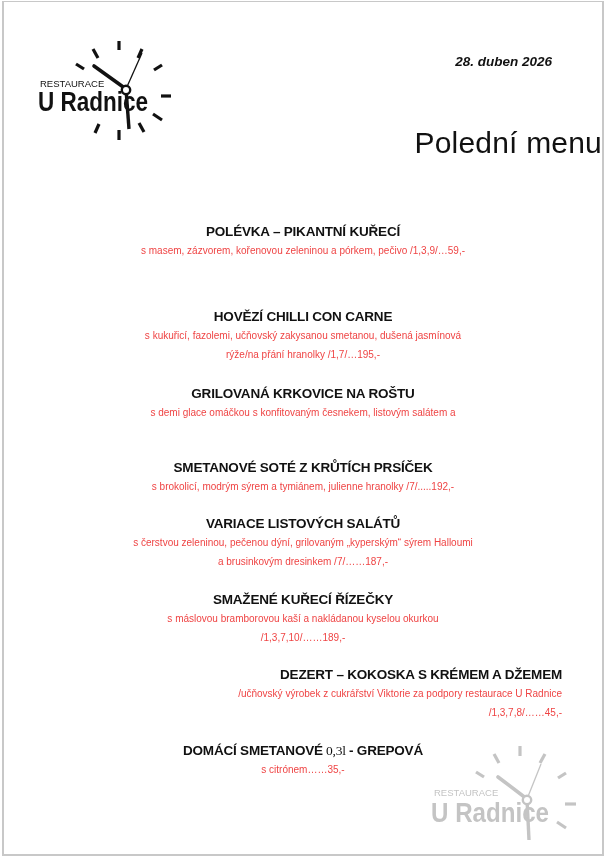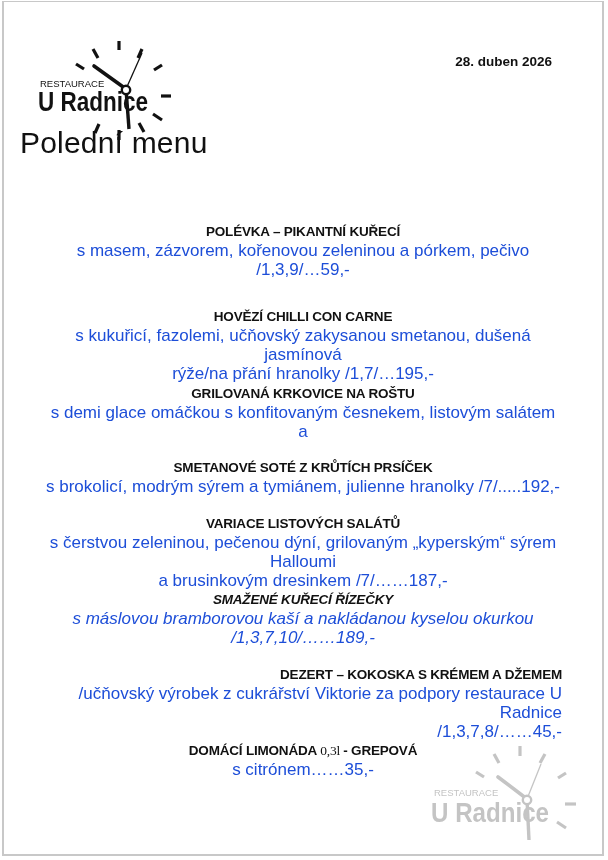--- a/index.html
+++ b/index.html
@@ -40,27 +40,28 @@
       width: 100%;
       height: 100%;
     }
     .date {
       position: absolute;
       right: 50px;
       top: 52px;
       font-size: 13.5px;
       font-weight: bold;
       color: #111;
+      font-style: italic;
     }
     .title {
       position: absolute;
       left: 0;
       right: 0;
       top: 124px;
-      text-align: left;
+      text-align: right;
       font-size: 30px;
       font-weight: normal;
       color: #111;
       letter-spacing: 0.2px;
       margin-left: 16px;
     }
     .menu {
       position: absolute;
       left: 0;
       right: 0;
@@ -78,23 +79,23 @@
       line-height: 19px;
       color: #111;
       letter-spacing: -0.2px;
       margin-top: 13px;
     }
     .item-name .volume {
       font-weight: normal;
       font-family: Liberation Serif, serif;
     }
     .item-desc {
-      font-size: 17px;
+      font-size: 10px;
       line-height: 19px;
-      color: #1d4ed8;
+      color: #ef4444;
     }
     .watermark {
       position: absolute;
       left: 424px;
       top: 740px;
       width: 150px;
       height: 110px;
       opacity: 1;
     }
   </style>
@@ -155,34 +156,34 @@
       <div class="item-name">SMETANOVÉ SOTÉ Z KRŮTÍCH PRSÍČEK</div>
       <div class="item-desc">s brokolicí, modrým sýrem a tymiánem, julienne hranolky /7/.....192,-</div>
     </div>
 
     <div class="item" style="top:499px;">
       <div class="item-name">VARIACE LISTOVÝCH SALÁTŮ</div>
       <div class="item-desc">s čerstvou zeleninou, pečenou dýní, grilovaným „kyperským“ sýrem Halloumi</div>
       <div class="item-desc">a brusinkovým dresinkem /7/……187,-</div>
     </div>
 
-    <div class="item" style="top:575px;font-style:italic;">
+    <div class="item" style="top:575px;">
       <div class="item-name">SMAŽENÉ KUŘECÍ ŘÍZEČKY</div>
       <div class="item-desc">s máslovou bramborovou kaší a nakládanou kyselou okurkou</div>
       <div class="item-desc">/1,3,7,10/……189,-</div>
     </div>
 
     <div class="item" style="top:650px;text-align:right;">
       <div class="item-name">DEZERT – KOKOSKA S KRÉMEM A DŽEMEM</div>
       <div class="item-desc">/učňovský výrobek z cukrářství Viktorie za podpory restaurace U Radnice</div>
       <div class="item-desc">/1,3,7,8/……45,-</div>
     </div>
 
     <div class="item" style="top:726px;">
-      <div class="item-name"><span>DOMÁCÍ LIMONÁDA</span><span class="volume"> 0,3l </span><span> - GREPOVÁ</span></div>
+      <div class="item-name"><span>DOMÁCÍ SMETANOVÉ</span><span class="volume"> 0,3l </span><span> - GREPOVÁ</span></div>
       <div class="item-desc">s citrónem……35,-</div>
     </div>
 
   </div>
 
   <div class="watermark">
     <svg viewBox="0 0 150 110">
       <g stroke="#c4c4c4" stroke-width="3.2">
         <line x1="92" y1="4" x2="92" y2="14"></line>
         <line x1="66" y1="12" x2="71" y2="21"></line>

